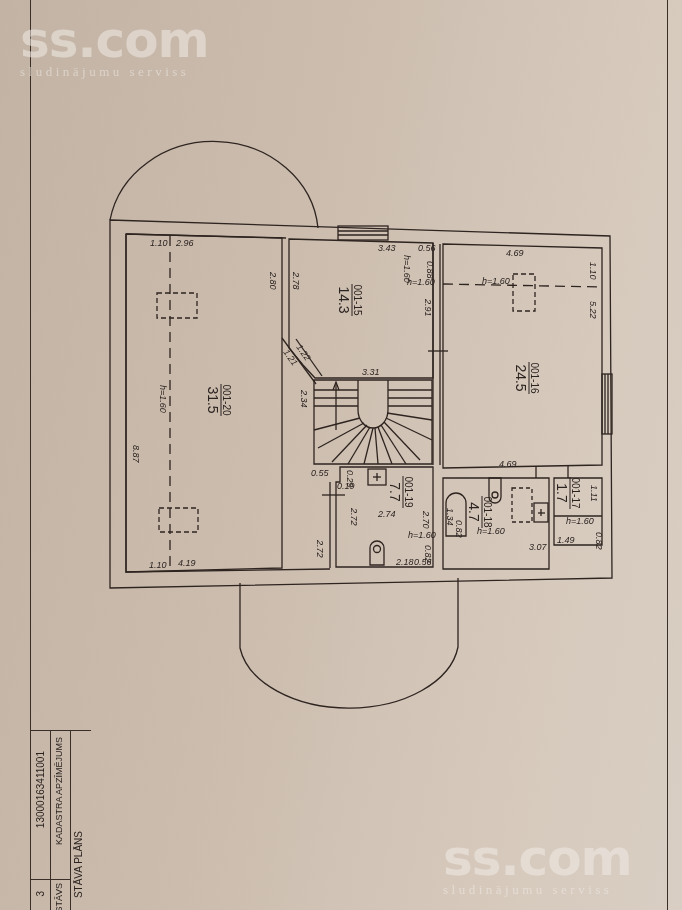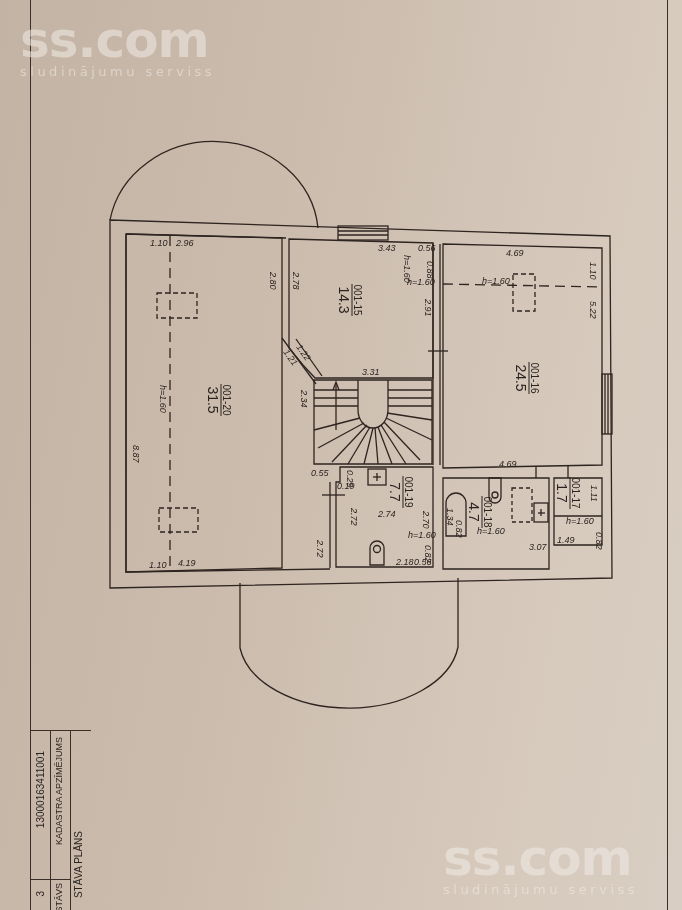--- a/index.html
+++ b/index.html
@@ -6,21 +6,21 @@
     body {
       width: 682px; height: 910px; overflow: hidden;
       background: linear-gradient(100deg, #c2b3a4 0%, #cbbcad 40%, #d6c9bc 75%, #d9cec3 100%);
       position: relative;
       font-family: "Liberation Sans", sans-serif;
     }
     .page-border-left { position: absolute; left: 30px; top: 0; width: 1px; height: 910px; background: #3a2e28; }
     .page-border-right { position: absolute; left: 667px; top: 0; width: 1px; height: 910px; background: #3a2e28; }
     .watermark { position: absolute; color: rgba(240,235,230,0.55); font-family: "DejaVu Sans", sans-serif; font-weight: bold; }
     .wm-main { font-size: 50px; letter-spacing: -1px; line-height: 50px; }
-    .wm-sub { font-size: 13px; letter-spacing: 3.5px; font-weight: normal; line-height: 14px; }
+    .wm-sub { font-size: 13px; letter-spacing: 3.5px; font-weight: normal; line-height: 14px; font-family: Liberation Serif, serif; }
     svg.plan { position: absolute; left: 0; top: 0; }
     .dim { font-family: "Liberation Sans", sans-serif; font-size: 9px; fill: #2b2320; font-style: italic; }
     .room-code { font-family: "Liberation Sans", sans-serif; font-size: 10px; fill: #2b2320; }
     .room-area { font-family: "Liberation Sans", sans-serif; font-size: 14px; fill: #2b2320; }
     .title-block { position: absolute; left: 30px; top: 730px; width: 60px; height: 180px; border: 1px solid #3a2e28; border-right: none; }
     .tb-cell { position: absolute; font-size: 10px; color: #2b2320; writing-mode: vertical-rl; }
   </style>
 </head>
 <body>
 

